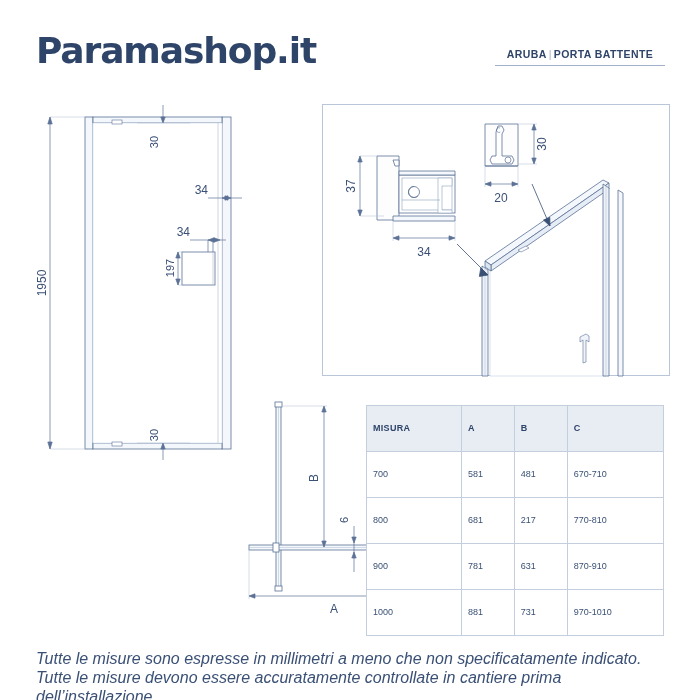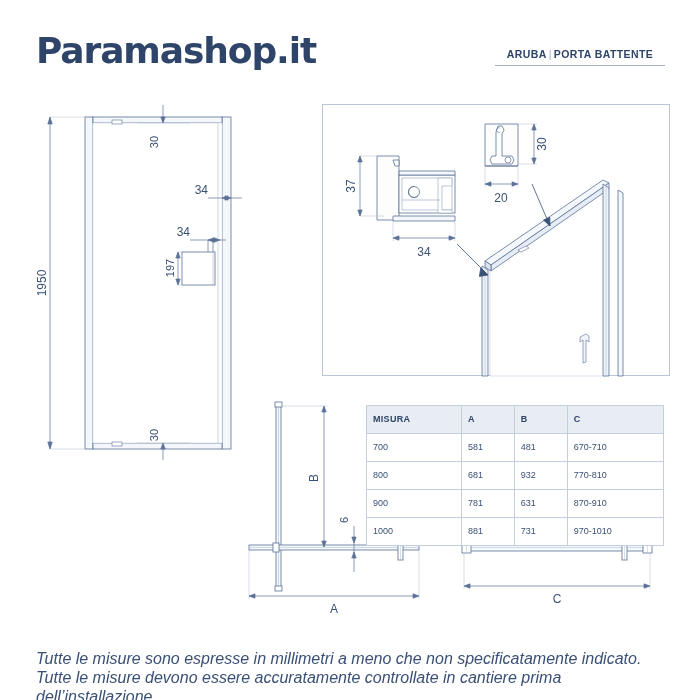--- a/index.html
+++ b/index.html
@@ -69,21 +69,21 @@
     width: 298px;
   }
   table.spec {
     border-collapse: collapse;
     width: 298px;
     font-size: 9px;
     color: #3a5075;
   }
   table.spec th, table.spec td {
     border: 1px solid #c3cedf;
-    padding: 8px 6px;
+    padding: 17px 6px;
     text-align: left;
     font-weight: normal;
     height: 11px;
     line-height: 11px;
   }
   table.spec th {
     background: #e8edf4;
     font-weight: bold;
     color: #2e4468;
     letter-spacing: 0.3px;
@@ -373,21 +373,21 @@
       <tbody>
         <tr>
           <td>700</td>
           <td>581</td>
           <td>481</td>
           <td>670-710</td>
         </tr>
         <tr>
           <td>800</td>
           <td>681</td>
-          <td>932</td>
+          <td>217</td>
           <td>770-810</td>
         </tr>
         <tr>
           <td>900</td>
           <td>781</td>
           <td>631</td>
           <td>870-910</td>
         </tr>
         <tr>
           <td>1000</td>

